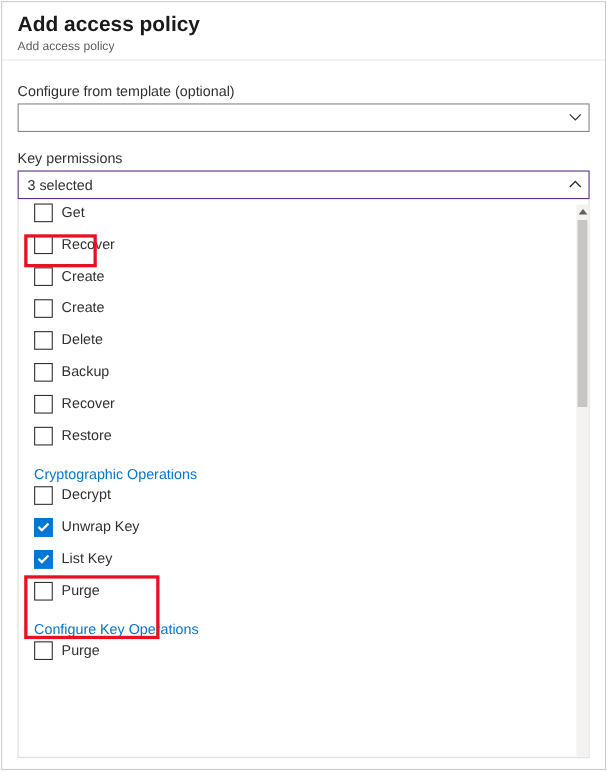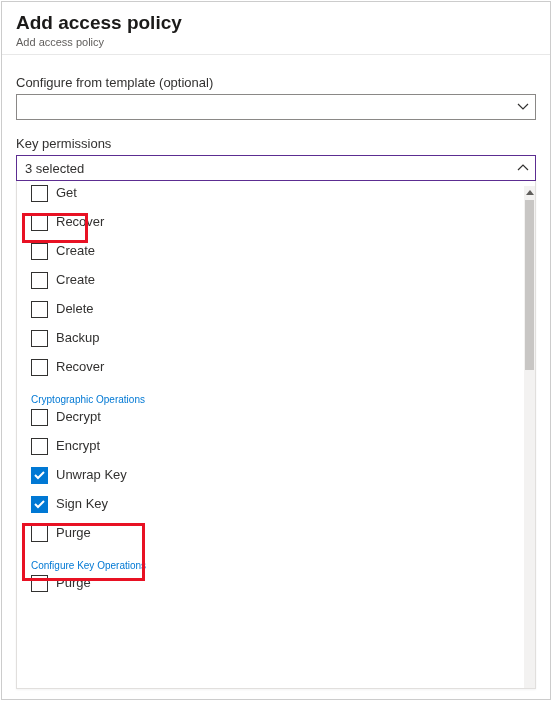--- a/index.html
+++ b/index.html
@@ -119,21 +119,21 @@
   .option .cb.checked {
     background: #0078d4;
     border-color: #0078d4;
   }
   .option .cb.checked svg { display:block; }
   .option .cb svg { display:none; }
   .option .lbl { font-size: 13px; }
 
   .section-head {
     color: #0078d4;
-    font-size: 10px;
+    font-size: 13px;
     padding: 6px 0 4px 0;
   }
 
   .highlight {
     border: 3px solid #e81123;
     position: absolute;
     pointer-events: none;
   }
   .hl1 { left: 20px; top: 211px; width: 66px; height: 30px; }
   .hl2 { left: 20px; top: 521px; width: 123px; height: 58px; }
@@ -196,46 +196,46 @@
           <span class="lbl">Delete</span>
         </div>
         <div class="option">
           <div class="cb"></div>
           <span class="lbl">Backup</span>
         </div>
         <div class="option">
           <div class="cb"></div>
           <span class="lbl">Recover</span>
         </div>
+        <div class="option">
+          <div class="cb"></div>
+          <span class="lbl">Restore</span>
+        </div>
 
         <div class="section-head">Cryptographic Operations</div>
 
         <div class="option">
           <div class="cb"></div>
           <span class="lbl">Decrypt</span>
-        </div>
-        <div class="option">
-          <div class="cb"></div>
-          <span class="lbl">Encrypt</span>
         </div>
         <div class="option">
           <div class="cb checked">
               <svg width="11" height="11" viewBox="0 0 11 11">
                 <path d="M1 5 L4 8 L10 2" stroke="#fff" stroke-width="2" fill="none"></path>
               </svg>
             </div>
           <span class="lbl">Unwrap Key</span>
         </div>
         <div class="option">
           <div class="cb checked">
               <svg width="11" height="11" viewBox="0 0 11 11">
                 <path d="M1 5 L4 8 L10 2" stroke="#fff" stroke-width="2" fill="none"></path>
               </svg>
             </div>
-          <span class="lbl">Sign Key</span>
+          <span class="lbl">List Key</span>
         </div>
         <div class="option">
           <div class="cb"></div>
           <span class="lbl">Purge</span>
         </div>
 
         <div class="section-head">Configure Key Operations</div>
 
         <div class="option">
           <div class="cb"></div>

